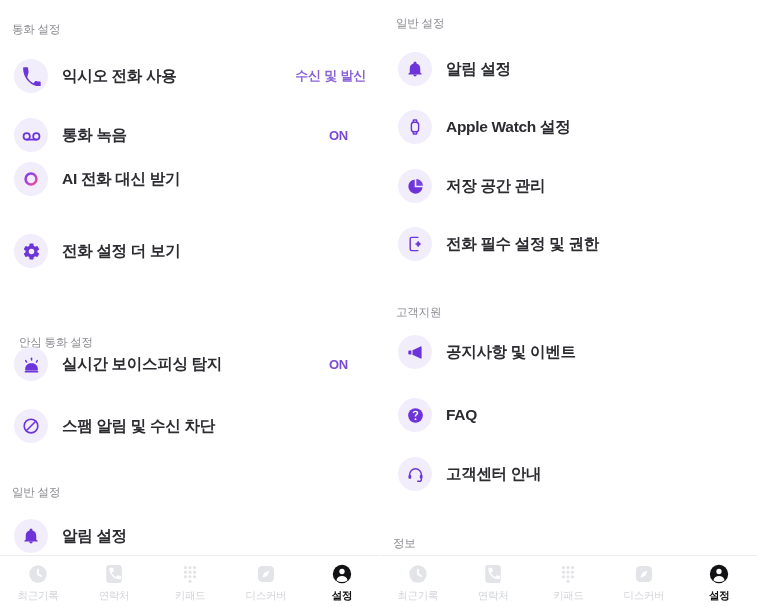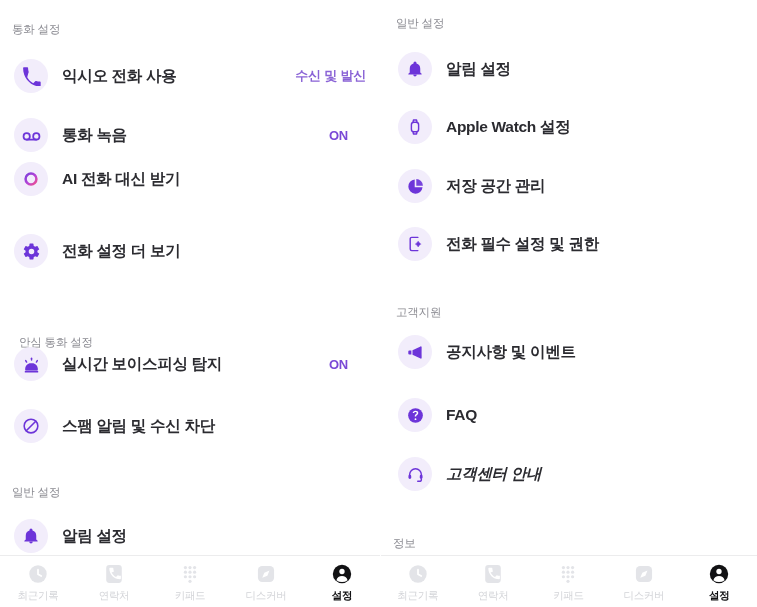--- a/index.html
+++ b/index.html
@@ -334,21 +334,21 @@
       <span class="row-icon">
         <svg width="19" height="19" viewBox="0 0 24 24" fill="#6d35d9">
           <circle cx="12" cy="12" r="9.3"></circle>
           <path d="M12 6.1c-2 0-3.35 1.2-3.5 2.85h1.85c.1-.8.72-1.3 1.6-1.3.9 0 1.55.52 1.55 1.3 0 .68-.3 1.03-1.15 1.6-.92.6-1.35 1.2-1.3 2.25v.5h1.85v-.4c0-.72.28-1.08 1.15-1.65.95-.62 1.45-1.35 1.45-2.4 0-1.65-1.4-2.75-3.5-2.75z" fill="#ffffff"></path>
           <circle cx="12" cy="16.6" r="1.15" fill="#ffffff"></circle>
         </svg>
       </span>
       <span class="row-label">FAQ</span>
     </div>
 
-    <div class="row" style="left:18px; top:452px; width:340px;font-style:italic;">
+    <div class="row" style="left:18px; top:452px; width:340px;">
       <span class="row-icon">
         <svg width="19" height="19" viewBox="0 0 24 24" fill="none" stroke="#6d35d9" stroke-width="1.8">
           <path d="M4.6 14.2v-2.1a7.4 7.4 0 0 1 14.8 0v2.1" stroke-linecap="round"></path>
           <rect x="3.1" y="12.3" width="3.5" height="5.3" rx="1.7" fill="#6d35d9" stroke="none"></rect>
           <rect x="17.4" y="12.3" width="3.5" height="5.3" rx="1.7" fill="#6d35d9" stroke="none"></rect>
           <path d="M19.4 17.6v.6a2.4 2.4 0 0 1-2.4 2.4h-2.2" stroke-linecap="round"></path>
         </svg>
       </span>
       <span class="row-label">고객센터 안내</span>
     </div>

